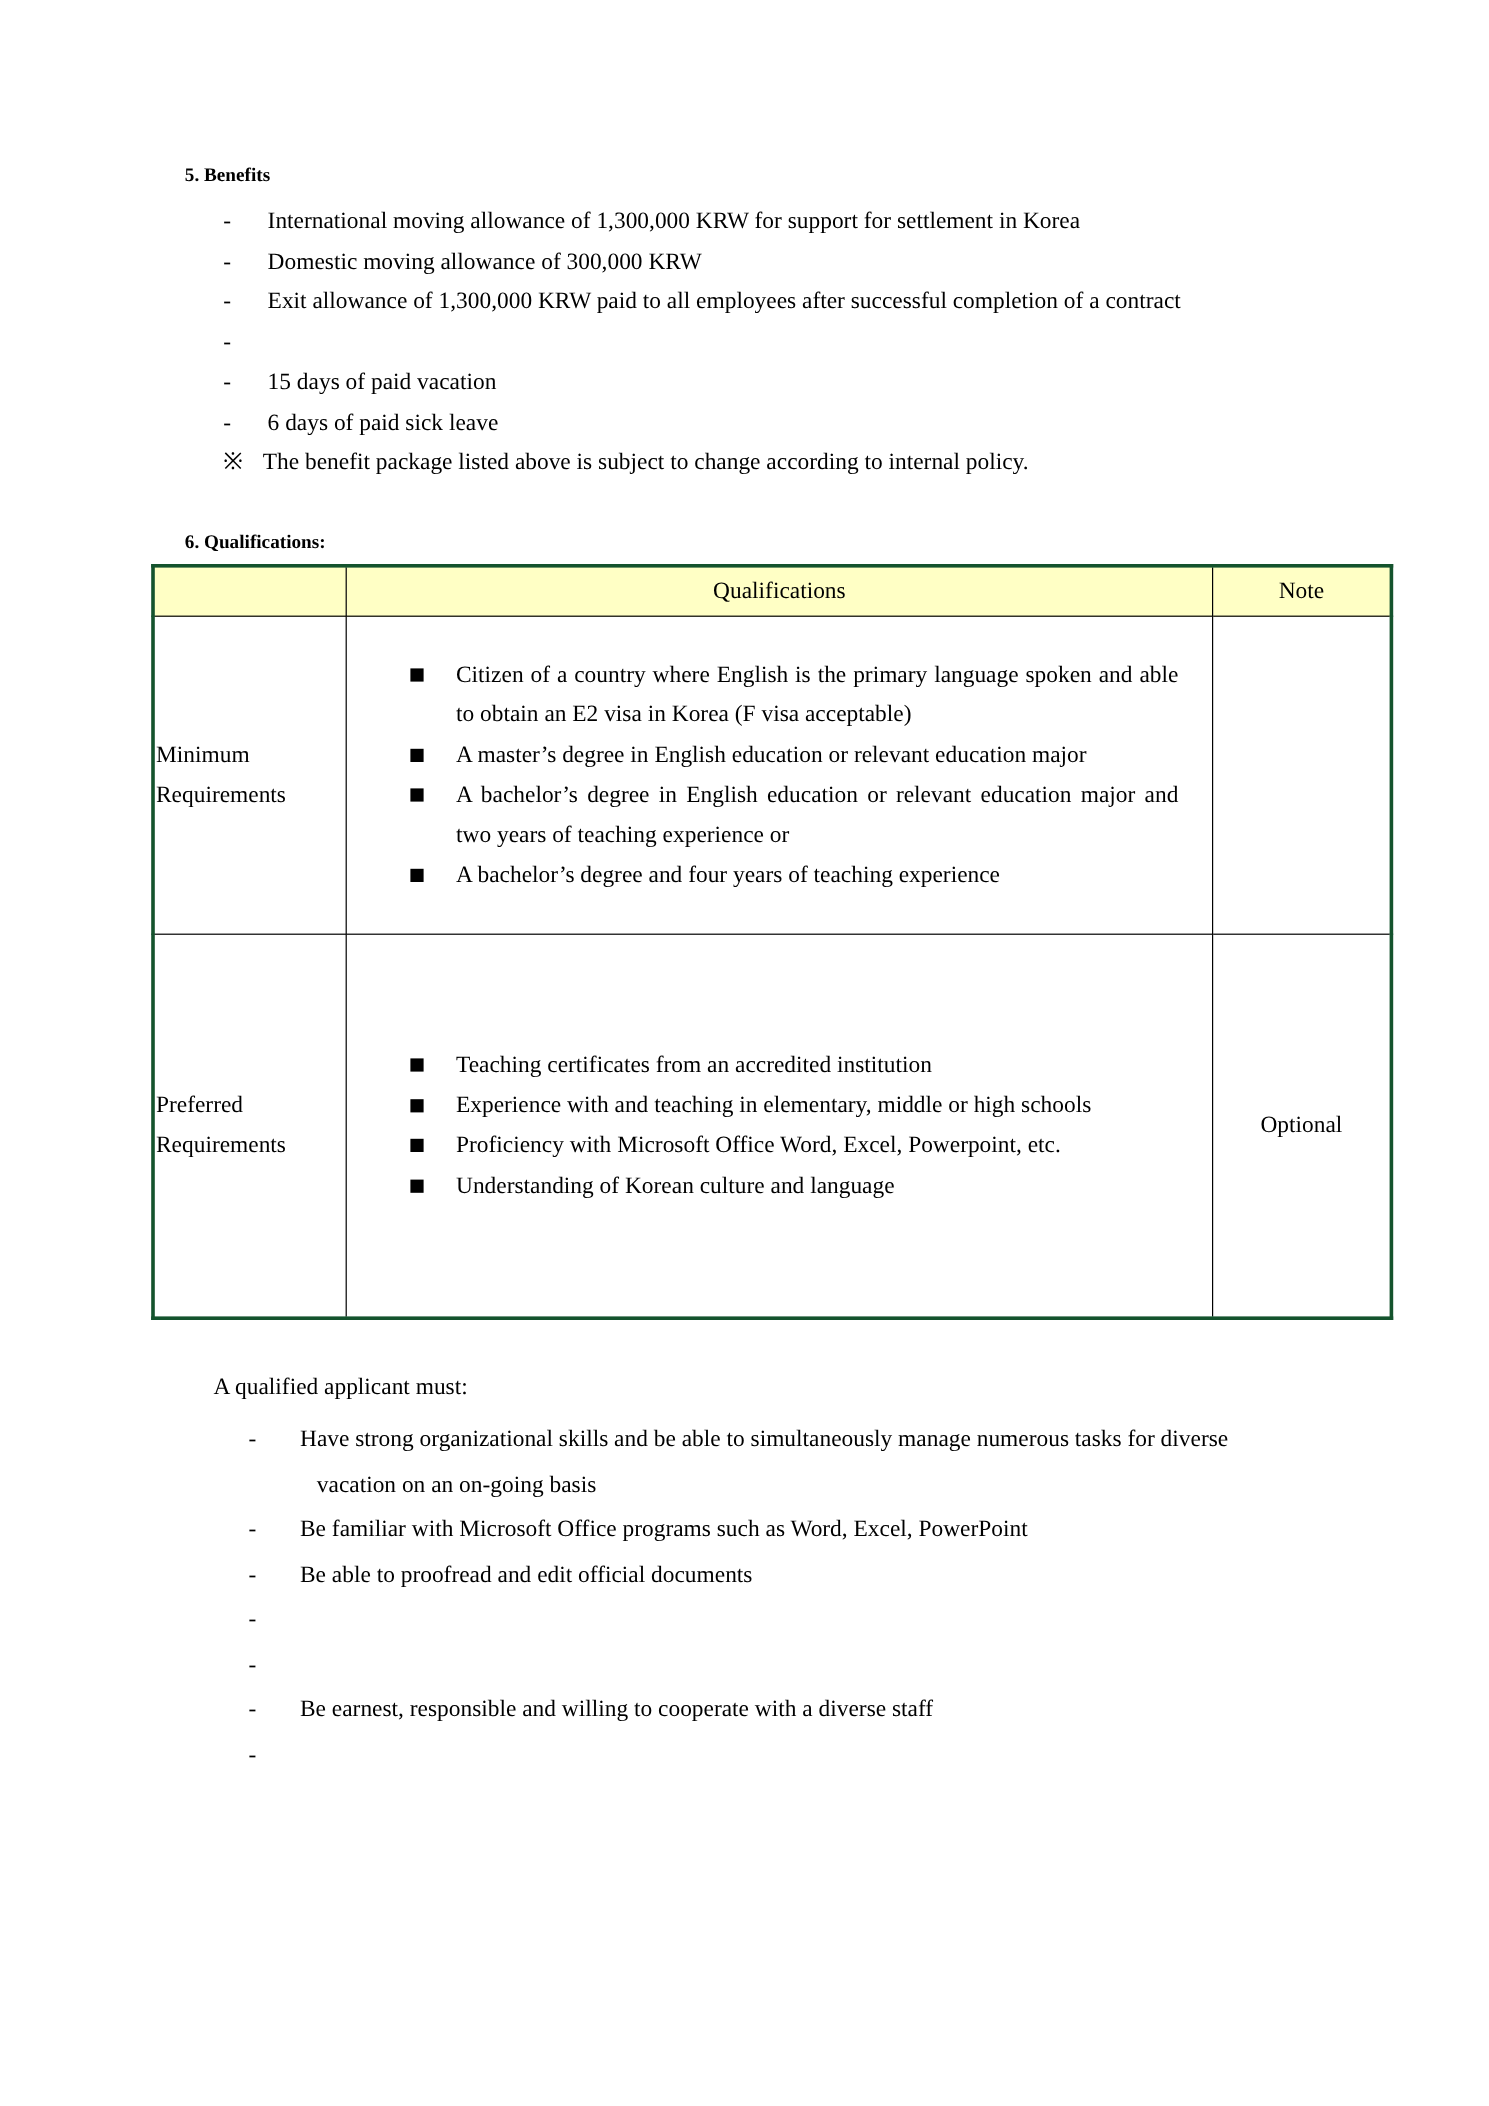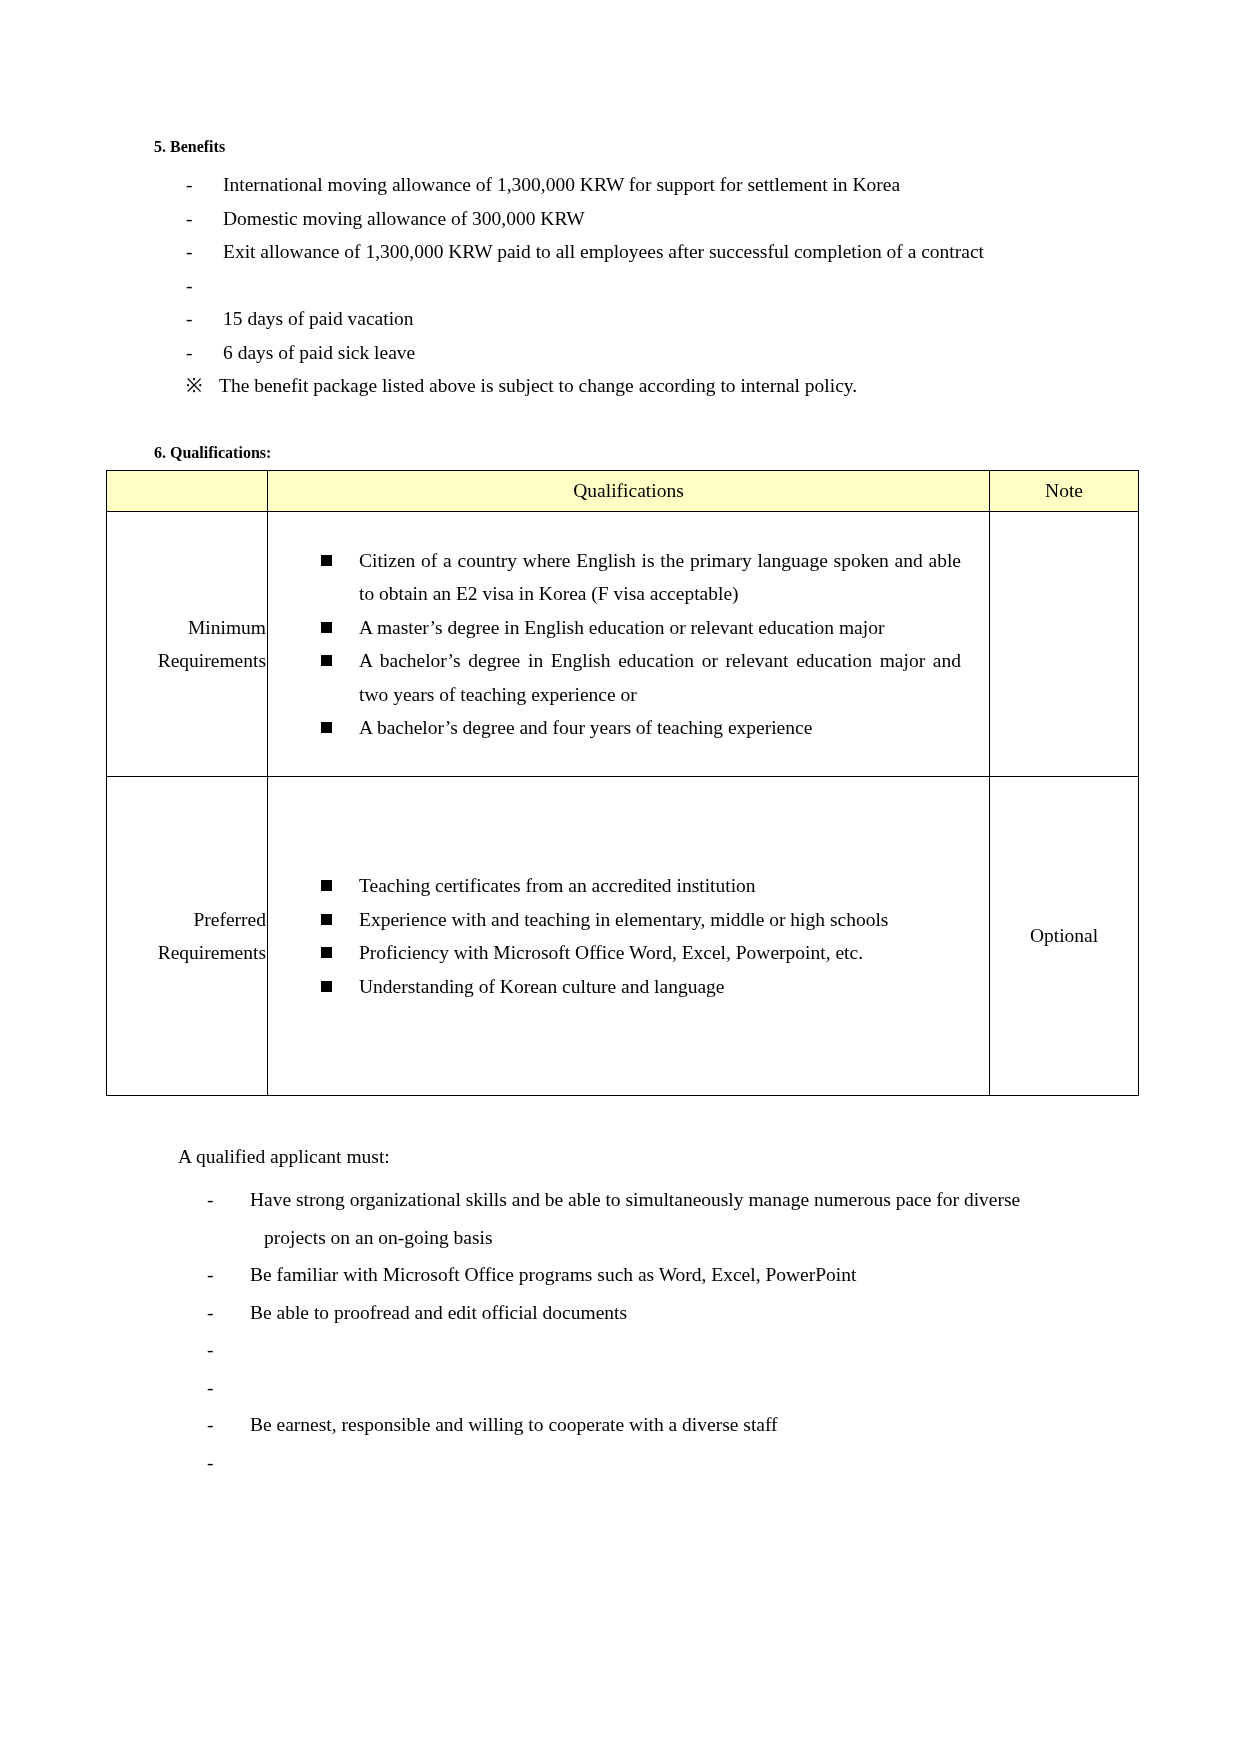--- a/index.html
+++ b/index.html
@@ -18,29 +18,29 @@
   .b-item { display:flex; line-height:33.5px; align-items:flex-start; }
   .b-item .dash { flex:0 0 37px; }
   .b-item .note-marker { flex:0 0 33px; }
   .q-heading { position:absolute; left:154px; top:444px; }
   .q-table {
     position:absolute; left:106px; top:470px;
     border-collapse:collapse;
     table-layout:fixed;
   }
   .q-table th, .q-table td { border:1.5px solid #000000; }
-  .q-table { border:1px solid #14532d; }
+  .q-table { border:3px solid #14532d;margin-left:20px; }
   .q-table th {
     height:38px; font-weight:normal; font-size:19.5px;
     text-align:center; vertical-align:middle;
   }
   .row-min > td { height:262px; }
   .row-pref > td { height:316px; }
   .label-cell {
-    text-align:right; vertical-align:middle; line-height:33.5px;
+    text-align:left; vertical-align:middle; line-height:33.5px;
   }
   .q-cell { vertical-align:middle; padding:0 28px 0 53px; }
   .q-item { display:flex; line-height:33.5px; text-align:justify; }
   .q-item .sq-col { flex:0 0 38px; padding-top:11px; }
   .sq { display:block; width:11px; height:11px; background:#000000; }
   .q-text { flex:1; }
   .note-cell { text-align:center; vertical-align:middle; }
   .a-section { position:absolute; left:178px; top:1140px; width:1010px; }
   .a-heading { line-height:33px; }
   .a-list { margin-top:8px; }
@@ -168,21 +168,21 @@
       <td class="note-cell">Optional</td>
     </tr>
   </tbody>
     </table>
 
   <div class="a-section">
     <div class="a-heading">A qualified applicant must:</div>
     <div class="a-list">
       <div class="a-item">
         <span class="dash">-</span>
-        <span class="a-text">Have strong organizational skills and be able to simultaneously manage numerous pace for diverse projects on an on-going basis</span>
+        <span class="a-text">Have strong organizational skills and be able to simultaneously manage numerous tasks for diverse vacation on an on-going basis</span>
       </div>
       <div class="a-item">
         <span class="dash">-</span>
         <span class="a-text">Be familiar with Microsoft Office programs such as Word, Excel, PowerPoint</span>
       </div>
       <div class="a-item">
         <span class="dash">-</span>
         <span class="a-text">Be able to proofread and edit official documents</span>
       </div>
       <div class="a-item">

